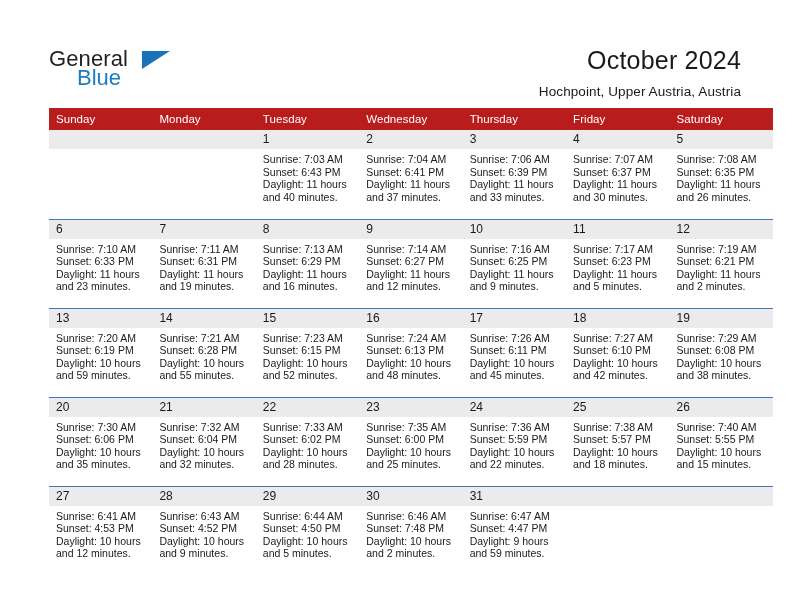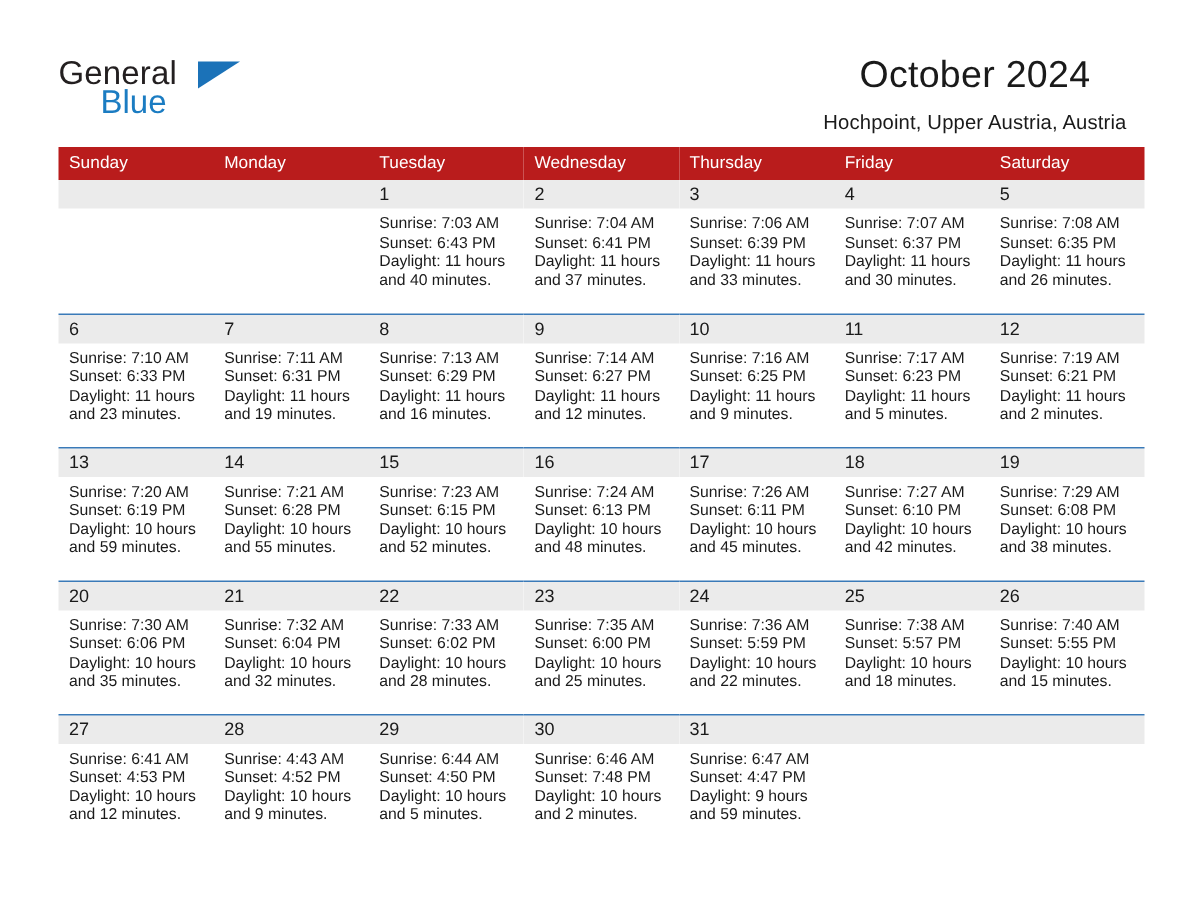--- a/index.html
+++ b/index.html
@@ -12,21 +12,21 @@
     width: 792px;
     height: 612px;
     font-family: "Liberation Sans", sans-serif;
     color: #1a1a1a;
     overflow: hidden;
   }
   .page {
     position: relative;
     width: 792px;
     height: 457px;
-    padding: 6px;
+    padding: 16px;
   }
 
   
   .header {
     display: flex;
     align-items: flex-start;
     justify-content: space-between;
     padding: 30px 35px 0 33px;
     height: 72px;
   }
@@ -67,21 +67,20 @@
   .titles {
     text-align: right;
     padding-top: 0px;
   }
   .cal-title {
     font-size: 25px;
     font-weight: normal;
     color: #1a1a1a;
     line-height: 1.15;
     letter-spacing: 0.2px;
-    text-align: center;
   }
   .cal-subtitle {
     font-size: 13.5px;
     color: #1a1a1a;
     margin-top: 9px;
     letter-spacing: 0.1px;
   }
 
   
   .calendar {
@@ -388,21 +387,21 @@
             <div class="daynum">27</div>
             <div class="info">
               <div>Sunrise: 6:41 AM</div>
               <div>Sunset: 4:53 PM</div>
               <div class="daylight">Daylight: 10 hours and 12 minutes.</div>
             </div>
           </td>
           <td>
             <div class="daynum">28</div>
             <div class="info">
-              <div>Sunrise: 4:43 AM</div>
+              <div>Sunrise: 6:43 AM</div>
               <div>Sunset: 4:52 PM</div>
               <div class="daylight">Daylight: 10 hours and 9 minutes.</div>
             </div>
           </td>
           <td>
             <div class="daynum">29</div>
             <div class="info">
               <div>Sunrise: 6:44 AM</div>
               <div>Sunset: 4:50 PM</div>
               <div class="daylight">Daylight: 10 hours and 5 minutes.</div>

